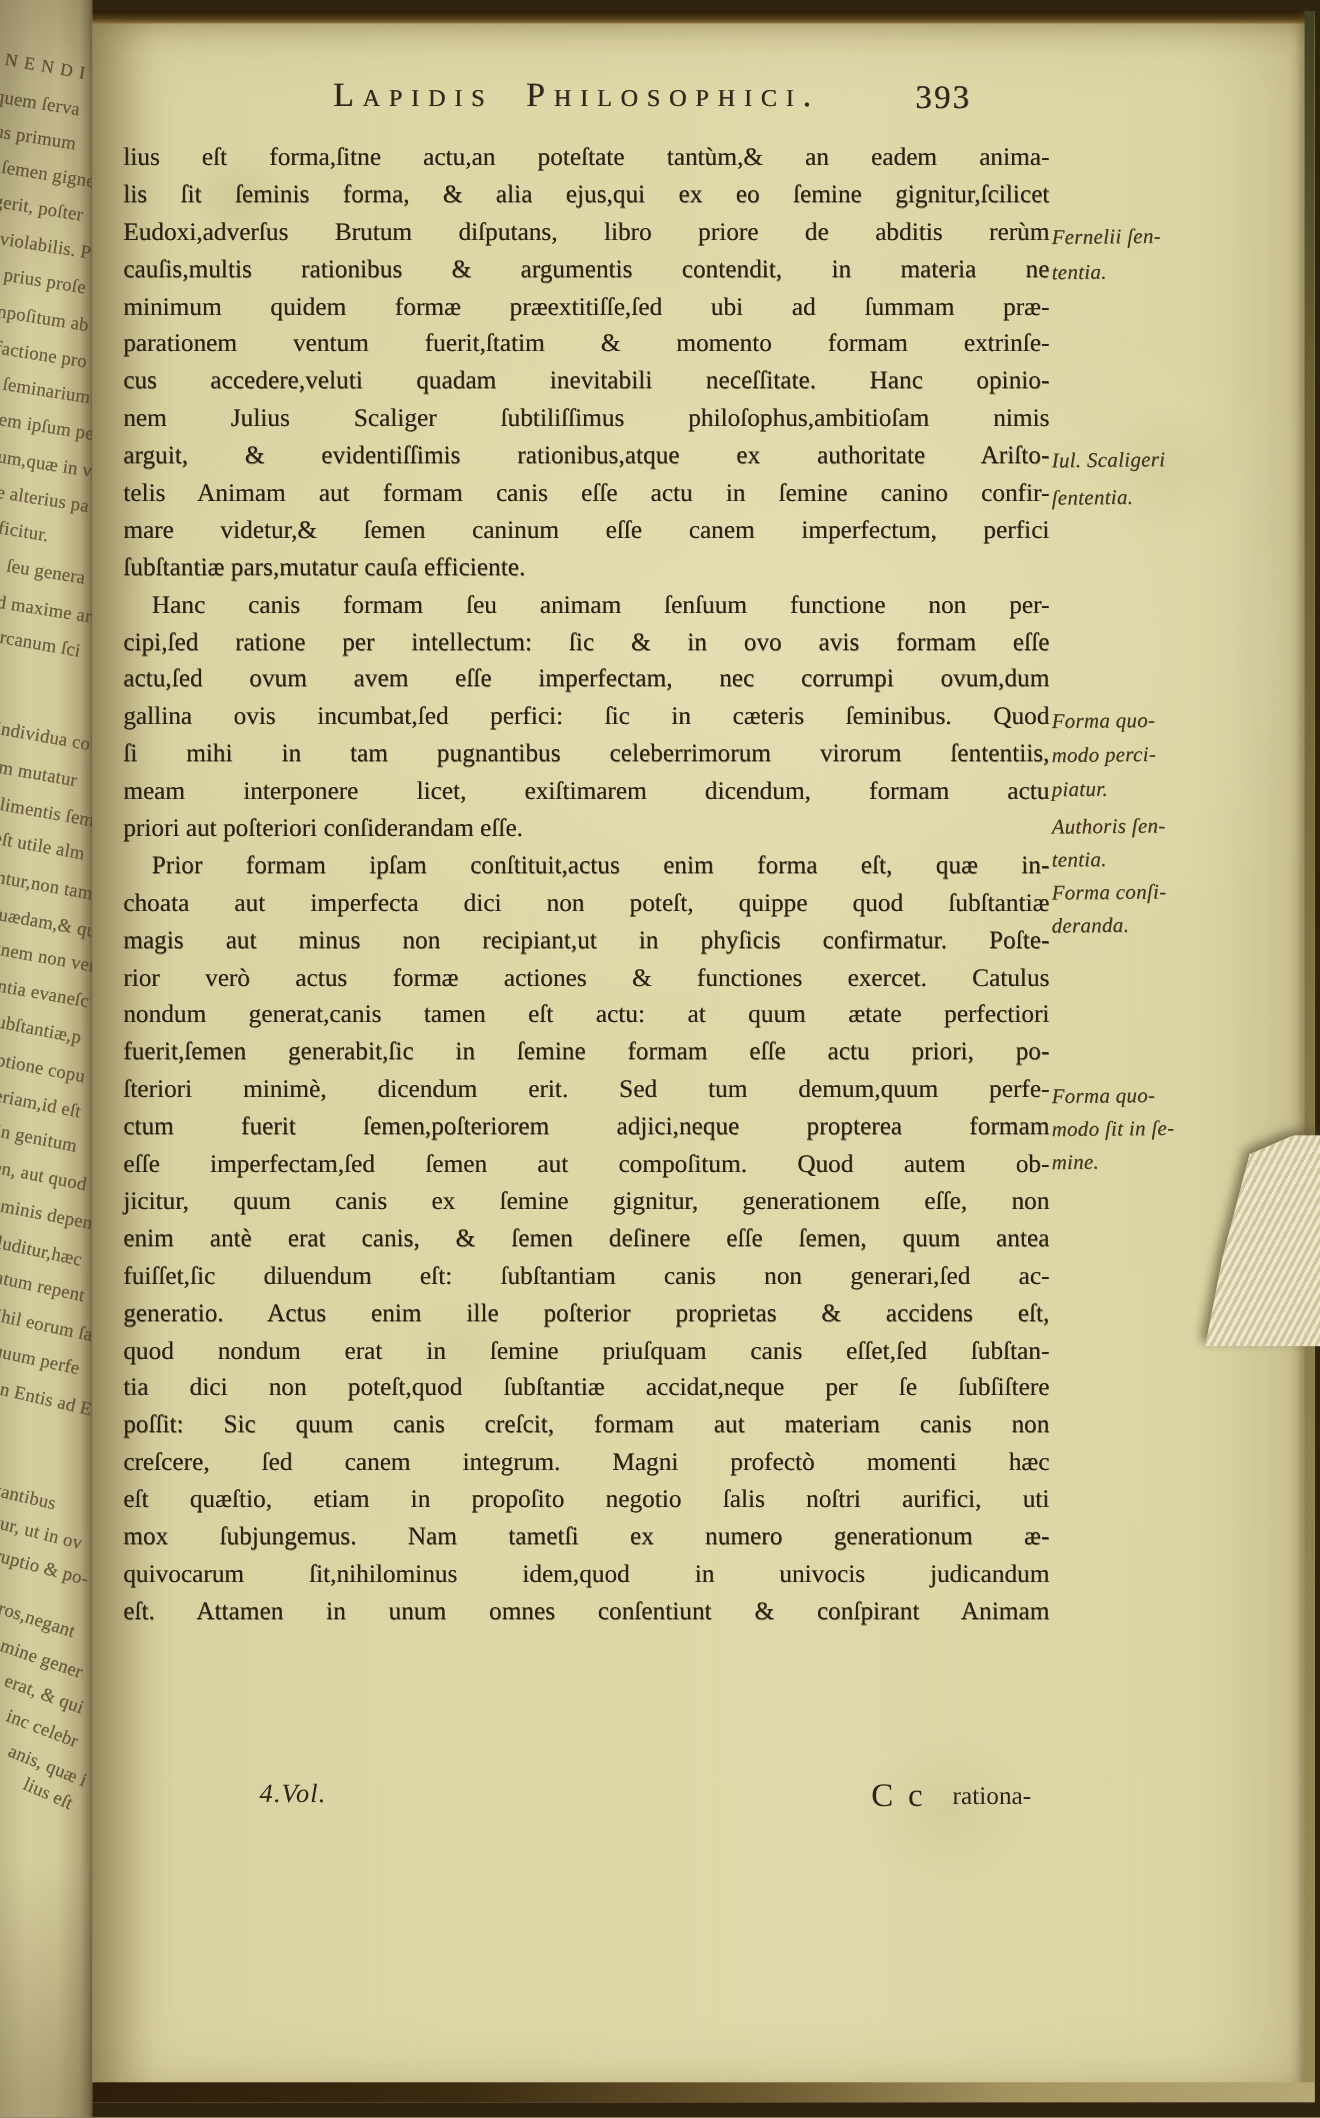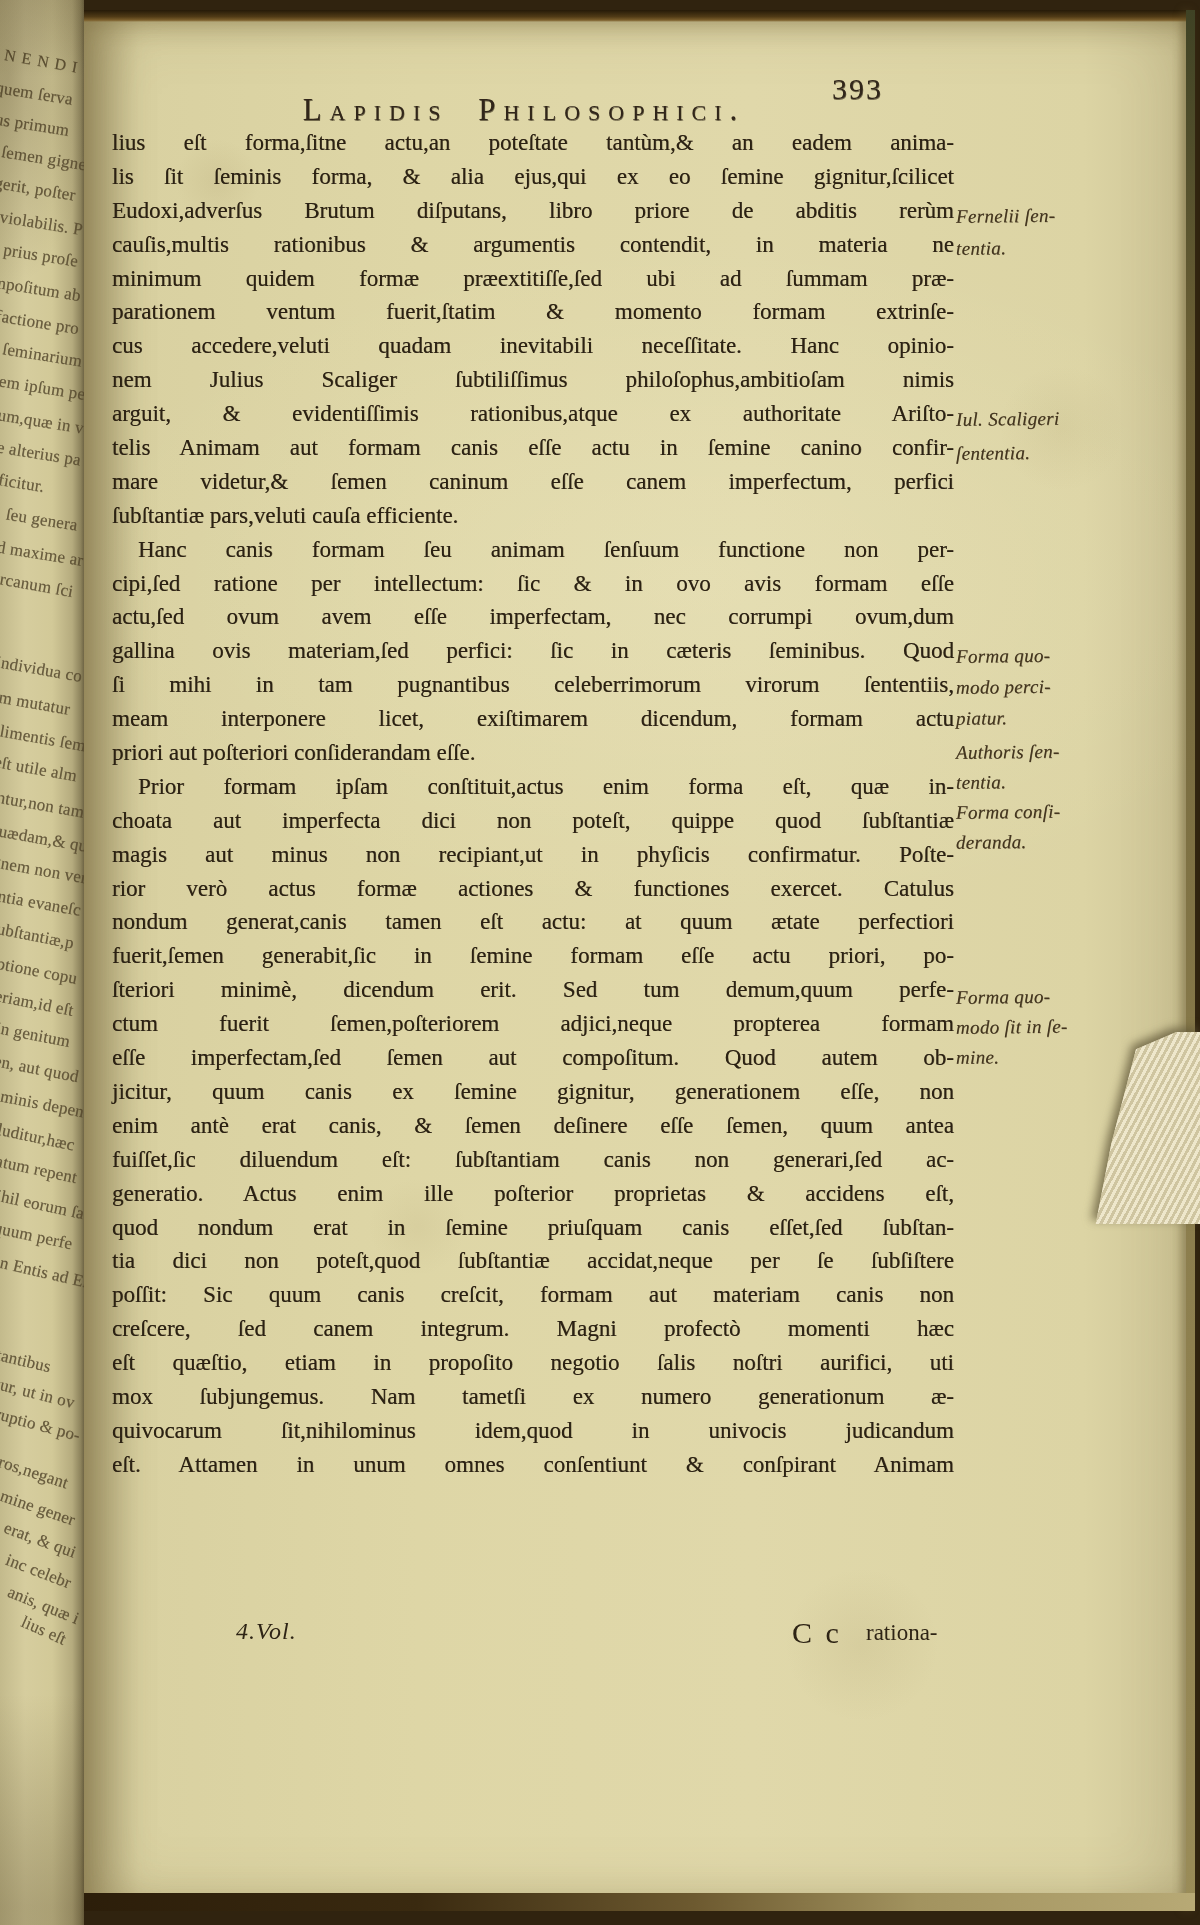--- a/index.html
+++ b/index.html
@@ -62,21 +62,21 @@
     width:100%;height:100%;
     clip-path:polygon(42% 9%, 78% 0%, 100% 0%, 100% 100%, 6% 100%, 20% 58%);
     background:
       repeating-linear-gradient(118deg, rgba(240,233,206,.9) 0 3px, rgba(205,195,158,.9) 3px 6px),
       #ded5b4;
   }
   
   .running-head{
     position:absolute;left:110px;top:58px;width:660px;text-align:center;
     font-variant:small-caps;font-size:31px;letter-spacing:8px;word-spacing:14px;
-    color:#31261a;text-shadow:.5px .5px .6px rgba(45,35,18,.6);margin-top:24px;
+    color:#31261a;text-shadow:.5px .5px .6px rgba(45,35,18,.6);
   }
   .folio{
     position:absolute;left:748px;top:62px;width:90px;text-align:left;
     font-size:30px;color:#31261a;letter-spacing:2px;text-shadow:.5px .5px .6px rgba(45,35,18,.6);
   }
   .body-text{
     position:absolute;left:28px;top:116px;width:842px;
     font-size:23px;line-height:33.9px;color:#2b2113;
     text-shadow:.4px .4px .5px rgba(45,34,16,.55);
   }
@@ -219,29 +219,29 @@
 
       <div class="line">nem Julius Scaliger ſubtiliſſimus philoſophus,ambitioſam nimis</div>
 
       <div class="line">arguit, &amp; evidentiſſimis rationibus,atque ex authoritate Ariſto-</div>
 
       <div class="line">telis Animam aut formam canis eſſe actu in ſemine canino confir-</div>
 
       <div class="line">mare videtur,&amp; ſemen caninum eſſe canem imperfectum, perfici</div>
 
 
-      <div class="line pend">ſubſtantiæ pars,veluti cauſa efficiente.</div>
+      <div class="line pend">ſubſtantiæ pars,mutatur cauſa efficiente.</div>
 
       <div class="line indent">Hanc canis formam ſeu animam ſenſuum functione non per-</div>
 
       <div class="line">cipi,ſed ratione per intellectum: ſic &amp; in ovo avis formam eſſe</div>
 
       <div class="line">actu,ſed ovum avem eſſe imperfectam, nec corrumpi ovum,dum</div>
 
-      <div class="line">gallina ovis materiam,ſed perfici:  ſic in cæteris ſeminibus. Quod</div>
+      <div class="line">gallina ovis incumbat,ſed perfici:  ſic in cæteris ſeminibus. Quod</div>
 
       <div class="line">ſi mihi in tam pugnantibus celeberrimorum virorum ſententiis,</div>
 
       <div class="line">meam interponere licet, exiſtimarem dicendum, formam actu</div>
 
       <div class="line pend">priori aut poſteriori conſiderandam eſſe.</div>
 
       <div class="line indent">Prior formam ipſam conſtituit,actus enim forma eſt, quæ in-</div>
 
       <div class="line">choata aut imperfecta dici non poteſt, quippe quod ſubſtantiæ</div>

